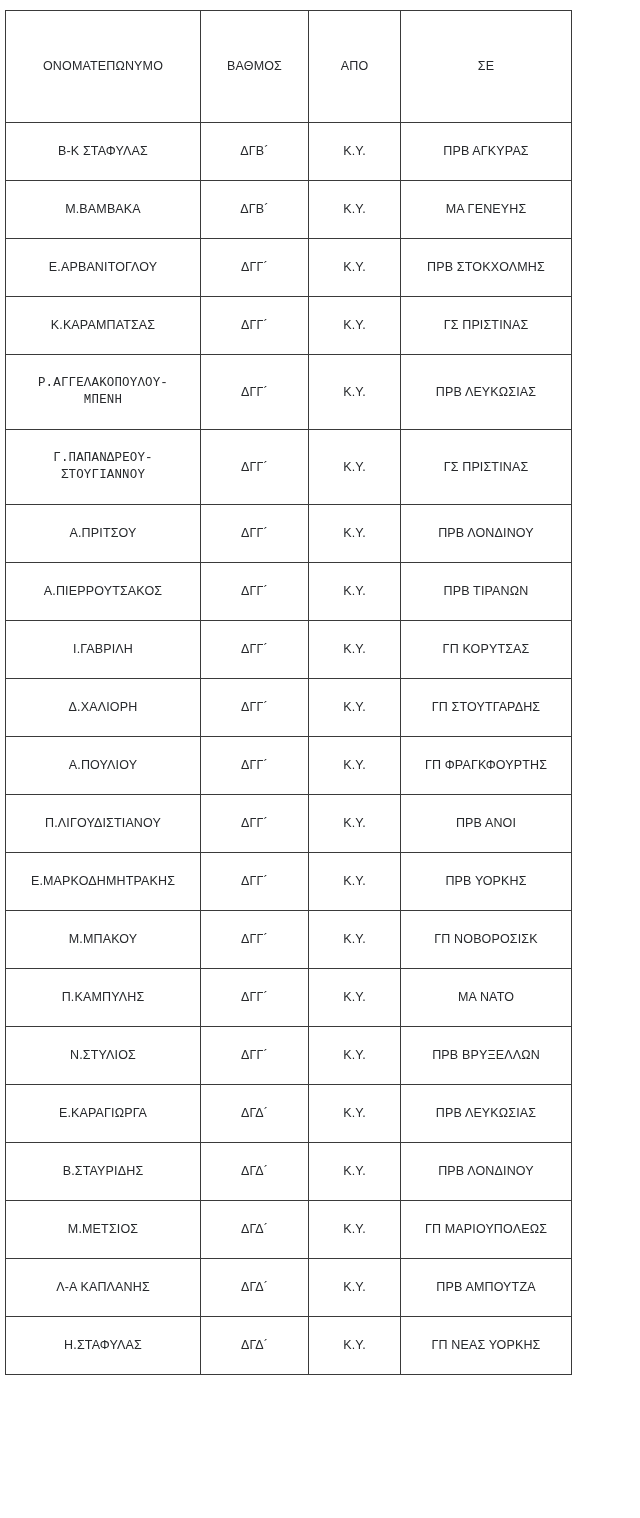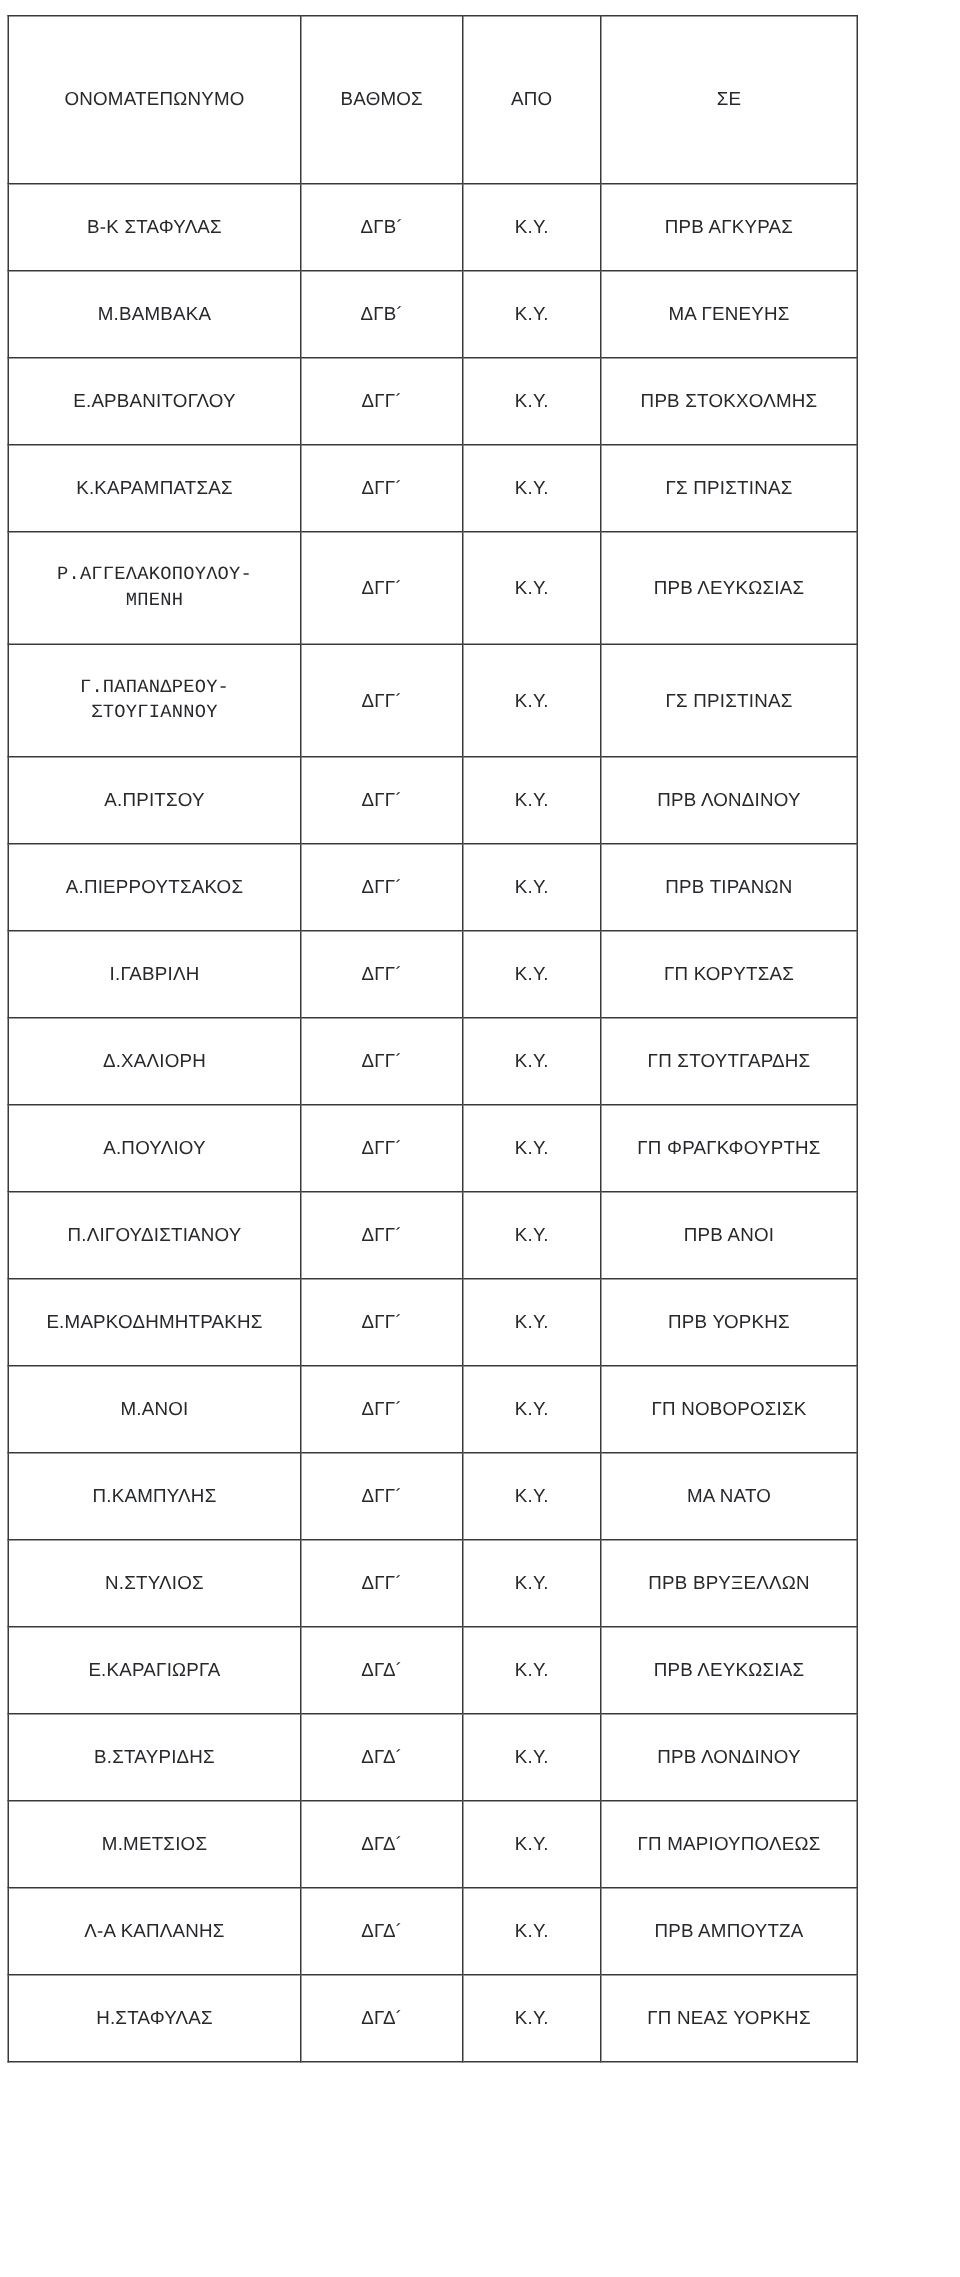--- a/index.html
+++ b/index.html
@@ -163,21 +163,21 @@
             <td>Κ.Υ.</td>
             <td>ΠΡΒ ΑΝΟΙ</td>
           </tr>
           <tr>
             <td>Ε.ΜΑΡΚΟΔΗΜΗΤΡΑΚΗΣ</td>
             <td>ΔΓΓ´</td>
             <td>Κ.Υ.</td>
             <td>ΠΡΒ ΥΟΡΚΗΣ</td>
           </tr>
           <tr>
-            <td>Μ.ΑΝΟΙ</td>
+            <td>Μ.ΜΠΑΚΟΥ</td>
             <td>ΔΓΓ´</td>
             <td>Κ.Υ.</td>
             <td>ΓΠ ΝΟΒΟΡΟΣΙΣΚ</td>
           </tr>
           <tr>
             <td>Π.ΚΑΜΠΥΛΗΣ</td>
             <td>ΔΓΓ´</td>
             <td>Κ.Υ.</td>
             <td>ΜΑ ΝΑΤΟ</td>
           </tr>

